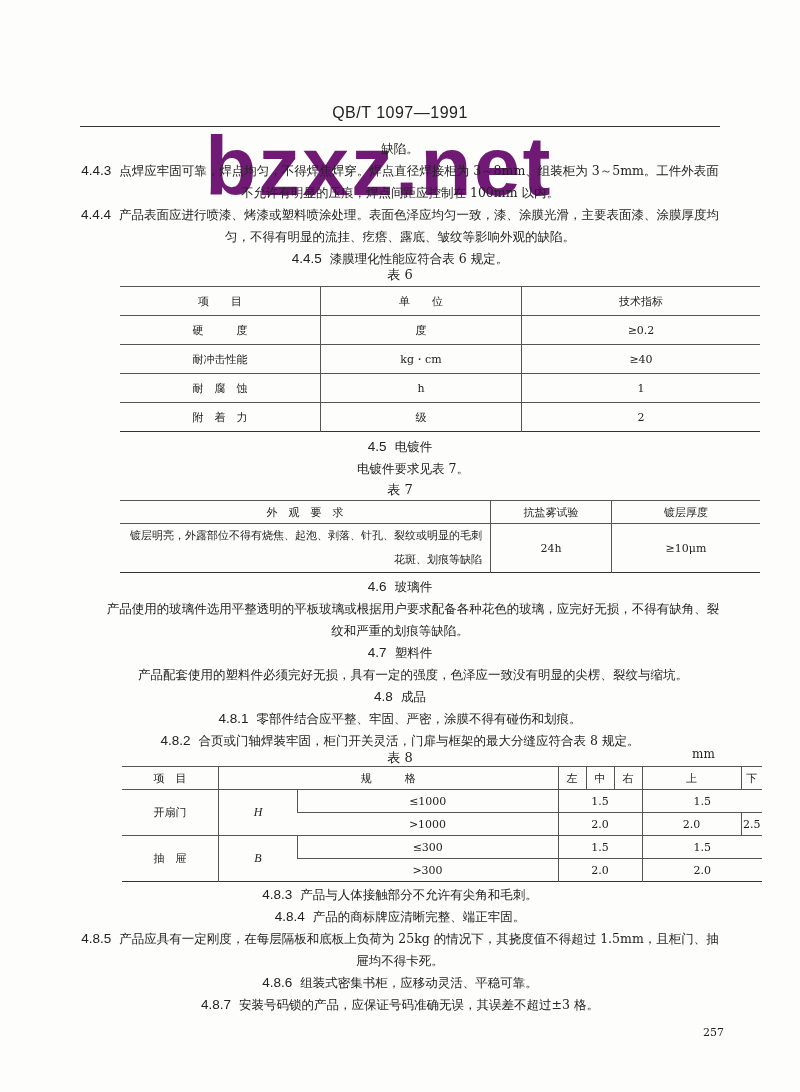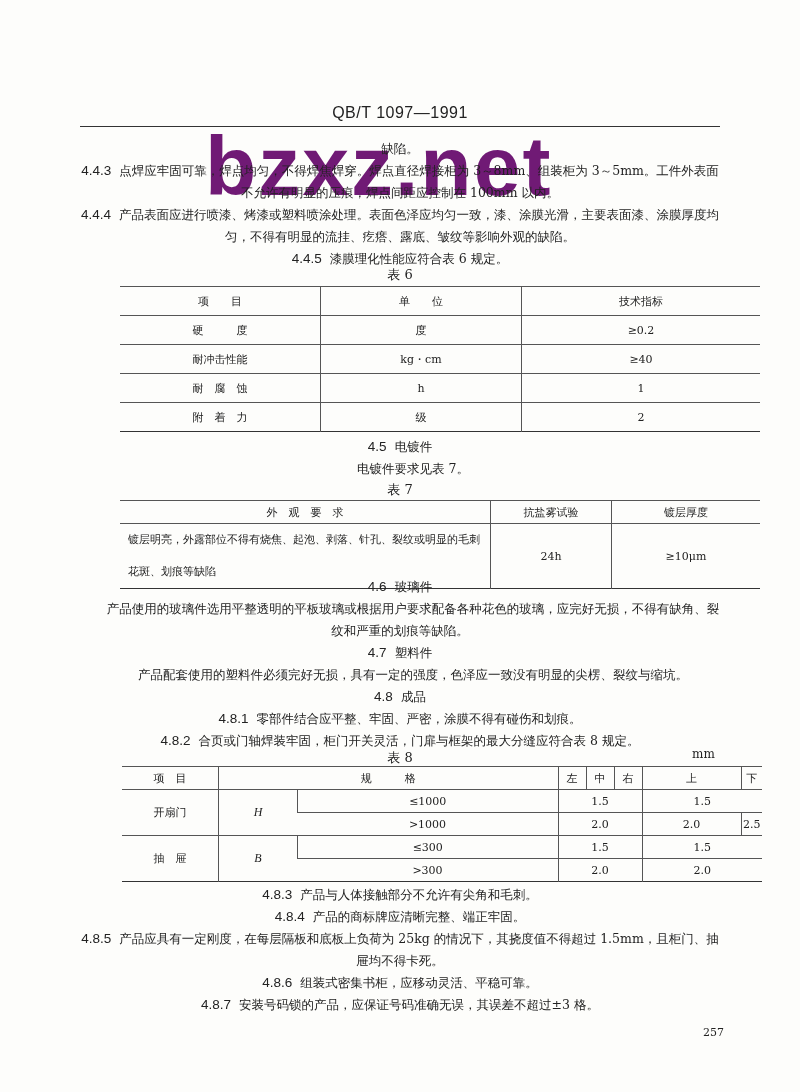--- a/index.html
+++ b/index.html
@@ -19,21 +19,21 @@
   .header-rule { position: absolute; left: 80px; width: 640px; top: 126px; height: 0; border-top: 1.5px solid #333; }
   .p { position: absolute; left: 80px; width: 640px; font-size: 12.5px; line-height: 22px; text-align: center; }
   .p .num { font-family: "Liberation Sans", sans-serif; font-size: 13.5px; margin-right: 8px; }
   .indent { text-indent: 26px; }
   .caption { position: absolute; left: 0; width: 800px; text-align: center; font-size: 13px; }
   .unit { position: absolute; font-size: 12px; }
   table { position: absolute; border-collapse: collapse; font-size: 11px; }
   table td, table th { border-left: 1px solid #555; border-top: 1px solid #555; text-align: center; font-weight: normal; padding: 0; }
   table tr td:first-child, table tr th:first-child { border-left: none; margin-top: 6px; }
   table { border-top: 1.5px solid #333; border-bottom: 1.5px solid #333; }
-  .lt { text-align: left; padding: 0 8px !important; line-height: 32px; }
+  .lt { text-align: right; padding: 0 8px !important; line-height: 24px; }
   .italic { font-style: italic; font-family: "Liberation Serif", serif; font-size: 12px; }
   .pagenum { position: absolute; left: 703px; top: 1026px; font-size: 11px; }
 </style>
 </head>
 <body>
 
 <div class="watermark">bzxz.net</div>
 
 <div class="page">
   <div class="header-title">QB/T 1097—1991</div>

